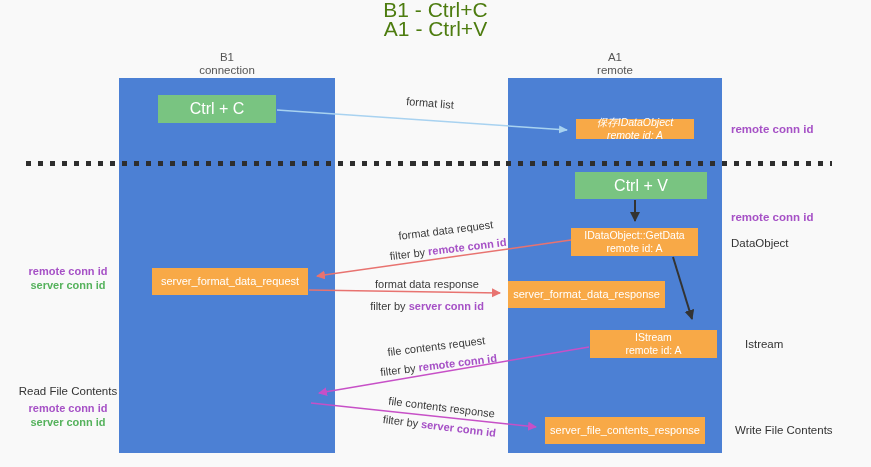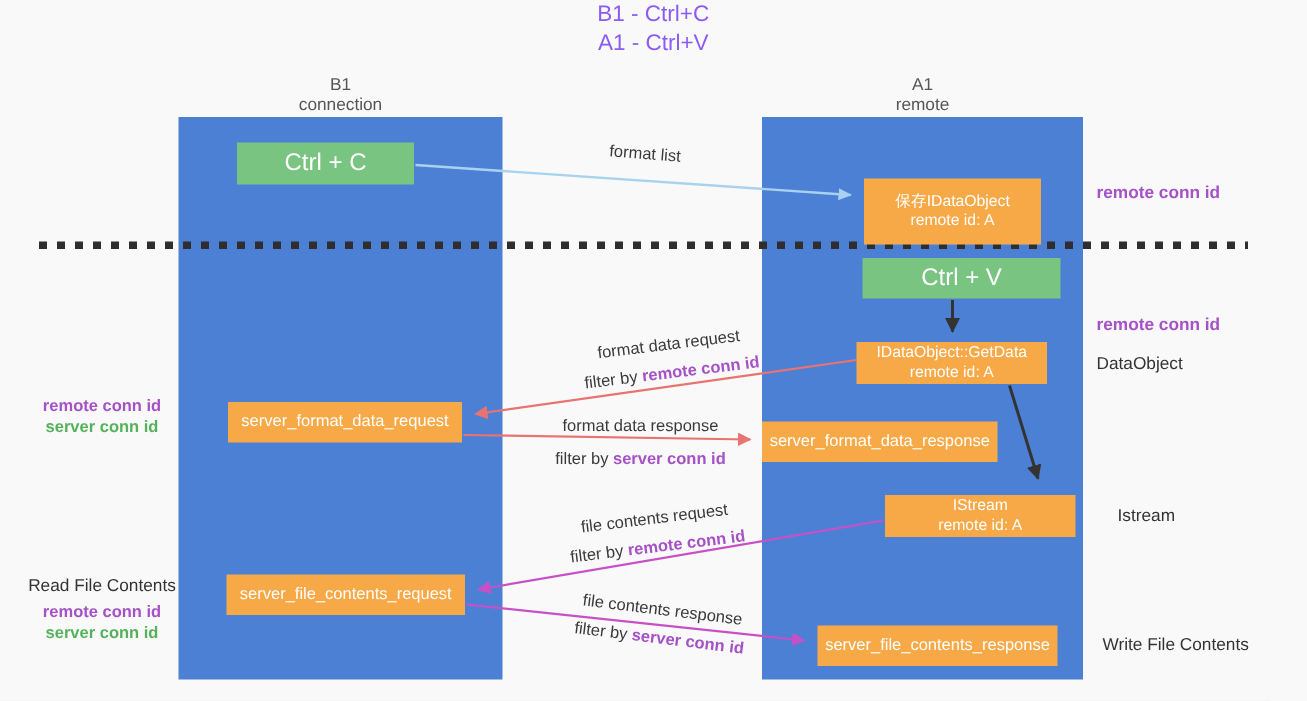--- a/index.html
+++ b/index.html
@@ -10,21 +10,21 @@
     --greentxt:#55b25c;
     --red:#e87370;
     --magenta:#c750c7;
     --lightblue:#a8d2f0;
     --ink:#333333;
   }
   *{margin:0;padding:0;box-sizing:border-box;}
   body{background:#e8e8e8;font-family:"Liberation Sans",sans-serif;}
   .stage{position:relative;width:871px;height:467px;background:#f9f9f9;overflow:hidden;}
   .abs{position:absolute;}
-  .title{left:0;top:7;width:871px;text-align:center;font-size:15px;color:#8b5cf6;line-height:19px;}
+  .title{left:0;top:7;width:871px;text-align:center;font-size:21px;color:#4d7c0f;line-height:19px;}
   .lane-header{text-align:center;font-size:11.5px;color:#555;line-height:13px;}
   .lane{background:var(--blue);}
   .box{color:#fff;text-align:center;display:flex;flex-direction:column;justify-content:center;}
   .box.green{background:var(--green-box);font-size:16px;}
   .box.orange{background:var(--orange);}
   .box .l1,.box .l2{line-height:13px;font-size:10.5px;}
   .bar{font-size:11px;line-height:27px;}
   .purple{color:var(--purple);font-weight:bold;}
   .greentxt{color:var(--greentxt);font-weight:bold;}
   .side-label{font-size:11.5px;color:var(--ink);white-space:nowrap;}
@@ -79,21 +79,21 @@
     <line x1="309" y1="290" x2="500" y2="293" stroke="#e87370" stroke-width="1.5" marker-end="url(#m-red)"></line>
     <line x1="673" y1="257" x2="692" y2="319" stroke="#333333" stroke-width="2" marker-end="url(#m-black)"></line>
     <line x1="589" y1="347" x2="319" y2="393" stroke="#c750c7" stroke-width="1.5" marker-end="url(#m-magenta)"></line>
     <line x1="311" y1="403" x2="536" y2="427" stroke="#c750c7" stroke-width="1.5" marker-end="url(#m-magenta)"></line>
   </svg>
 
   <div class="abs box green" style="left:158px;top:95px;width:118px;height:28px;">
     <span>Ctrl + C</span>
   </div>
 
-  <div class="abs box orange" style="left:576px;top:119px;width:118px;height:44px;">
+  <div class="abs box orange" style="left:576px;top:119px;width:118px;height:20px;font-style:italic;">
     <span class="l1">保存IDataObject</span>
     <span class="l2">remote id: A</span>
   </div>
 
   <div class="abs box green" style="left:575px;top:172px;width:132px;height:27px;">
     <span>Ctrl + V</span>
   </div>
 
   <div class="abs box orange" style="left:571px;top:228px;width:127px;height:28px;">
     <span class="l1">IDataObject::GetData</span>
@@ -106,23 +106,20 @@
 
   <div class="abs box orange bar" style="left:508px;top:281px;width:157px;height:27px;">
     <span>server_format_data_response</span>
   </div>
 
   <div class="abs box orange" style="left:590px;top:330px;width:127px;height:28px;">
     <span class="l1">IStream</span>
     <span class="l2">remote id: A</span>
   </div>
 
-  <div class="abs box orange bar" style="left:151px;top:383px;width:159px;height:27px;">
-    <span>server_file_contents_request</span>
-  </div>
 
   <div class="abs box orange bar" style="left:545px;top:417px;width:160px;height:27px;">
     <span>server_file_contents_response</span>
   </div>
 
   <div class="abs edge-label" style="left:380px;top:97px;width:100px;transform:rotate(4.5deg);">
     <span>format list</span>
   </div>
 
   <div class="abs edge-label" style="left:383px;top:221px;width:128px;transform:rotate(-7deg);">

